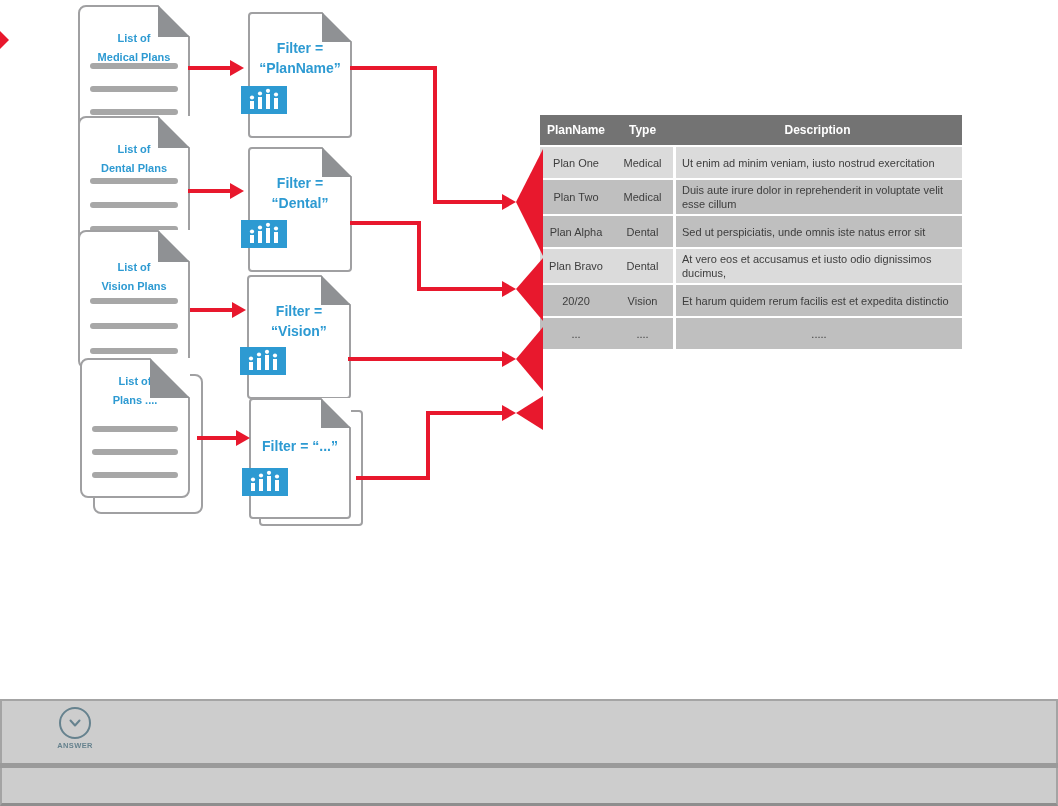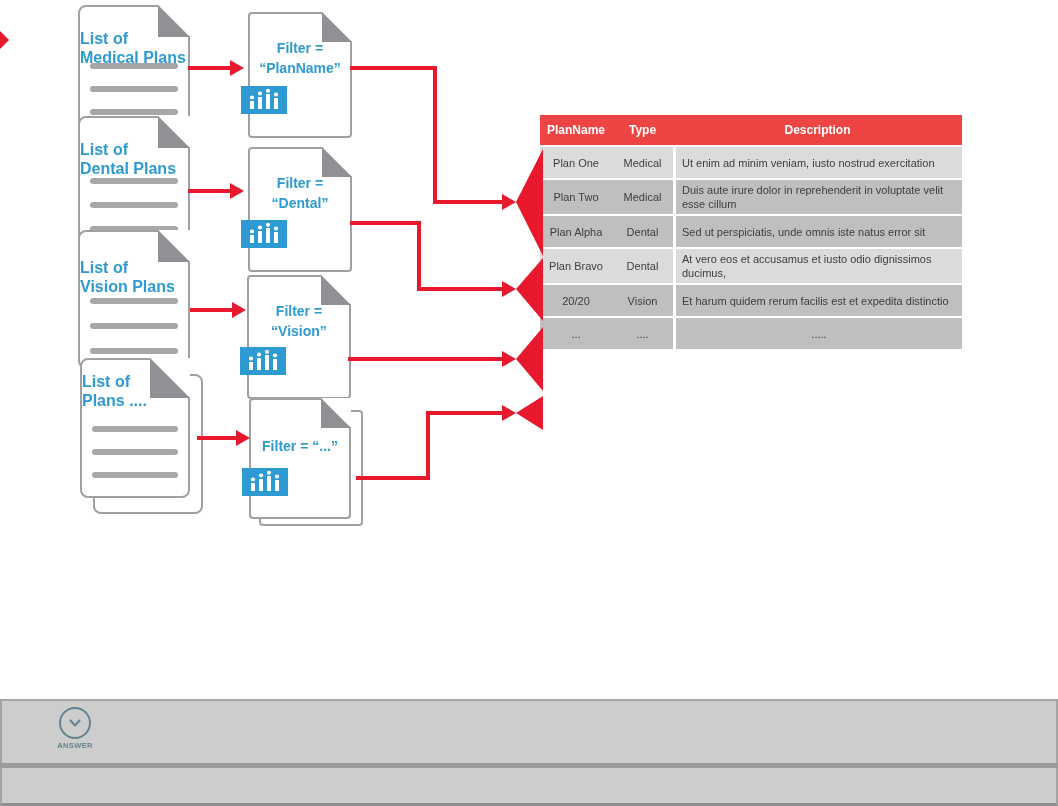--- a/index.html
+++ b/index.html
@@ -4,35 +4,35 @@
 <style>
   html,body{margin:0;padding:0;background:#ffffff;}
   .canvas{position:relative;width:1058px;height:806px;background:#fff;overflow:hidden;
           font-family:"Liberation Sans",sans-serif;}
 
   
   .doc{position:absolute;background:#fff;border:2px solid #A0A0A2;border-radius:8px;z-index:2;}
   .doc.filter{border-radius:4px;}
   .doc.back{z-index:1;}
   .fold{position:absolute;top:-2px;right:-2px;z-index:3;}
-  .doc-title{position:absolute;left:0;right:0;color:#2D9AD2;
-             font-weight:bold;font-size:16px;line-height:19px;z-index:2;}
+  .doc-title{position:absolute;left:0;right:0;text-align:center;color:#2D9AD2;
+             font-weight:bold;font-size:11px;line-height:19px;z-index:2;}
   .filter-text{position:absolute;left:0;right:0;text-align:center;color:#2D9AD2;
                font-weight:bold;font-size:14px;line-height:20px;z-index:2;}
   .doc-line{position:absolute;left:10px;right:10px;height:6px;border-radius:3px;
             background:#A7A7A7;z-index:2;}
   .chart-icon{position:absolute;left:-9px;z-index:4;}
 
   
   .arrows{position:absolute;left:0;top:0;z-index:5;pointer-events:none;}
 
   
   table.plan-table{position:absolute;left:540px;top:113px;width:422px;z-index:1;
                    border-collapse:separate;border-spacing:0 2px;table-layout:fixed;}
-  .plan-table th{background:#ef4444;color:#fff;font-size:12px;font-weight:bold;
+  .plan-table th{background:#737373;color:#fff;font-size:12px;font-weight:bold;
                  height:30px;text-align:center;padding:0 2px;box-sizing:border-box;}
   .plan-table td{font-size:11px;line-height:14px;color:#3D3D3D;height:31px;
                  padding:3px 6px;box-sizing:border-box;vertical-align:middle;}
   .plan-table col.c1{width:72px;} .plan-table col.c2{width:61px;} .plan-table col.c3{width:289px;}
   .plan-table td.t1,.plan-table td.t2{text-align:center;padding:3px 2px;}
   .plan-table td.t3{text-align:left;border-left:3px solid #ffffff;}
   .plan-table tr.lite td{background:#DBDBDB;}
   .plan-table tr.dark td{background:#BFBFBF;}
   .plan-table tr.dots td{text-align:center;}
 

